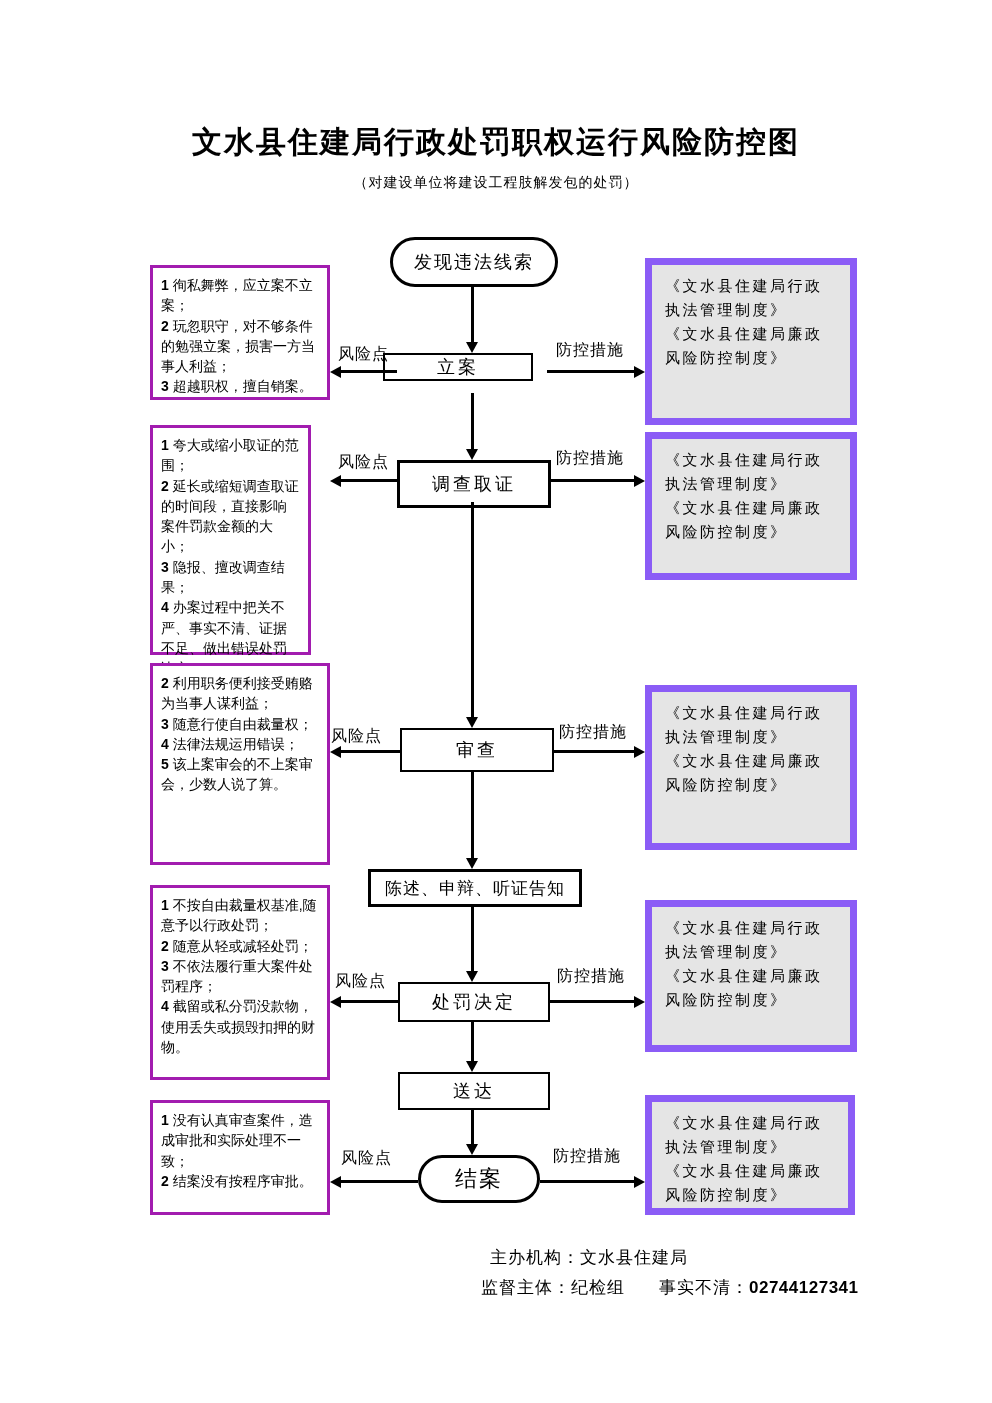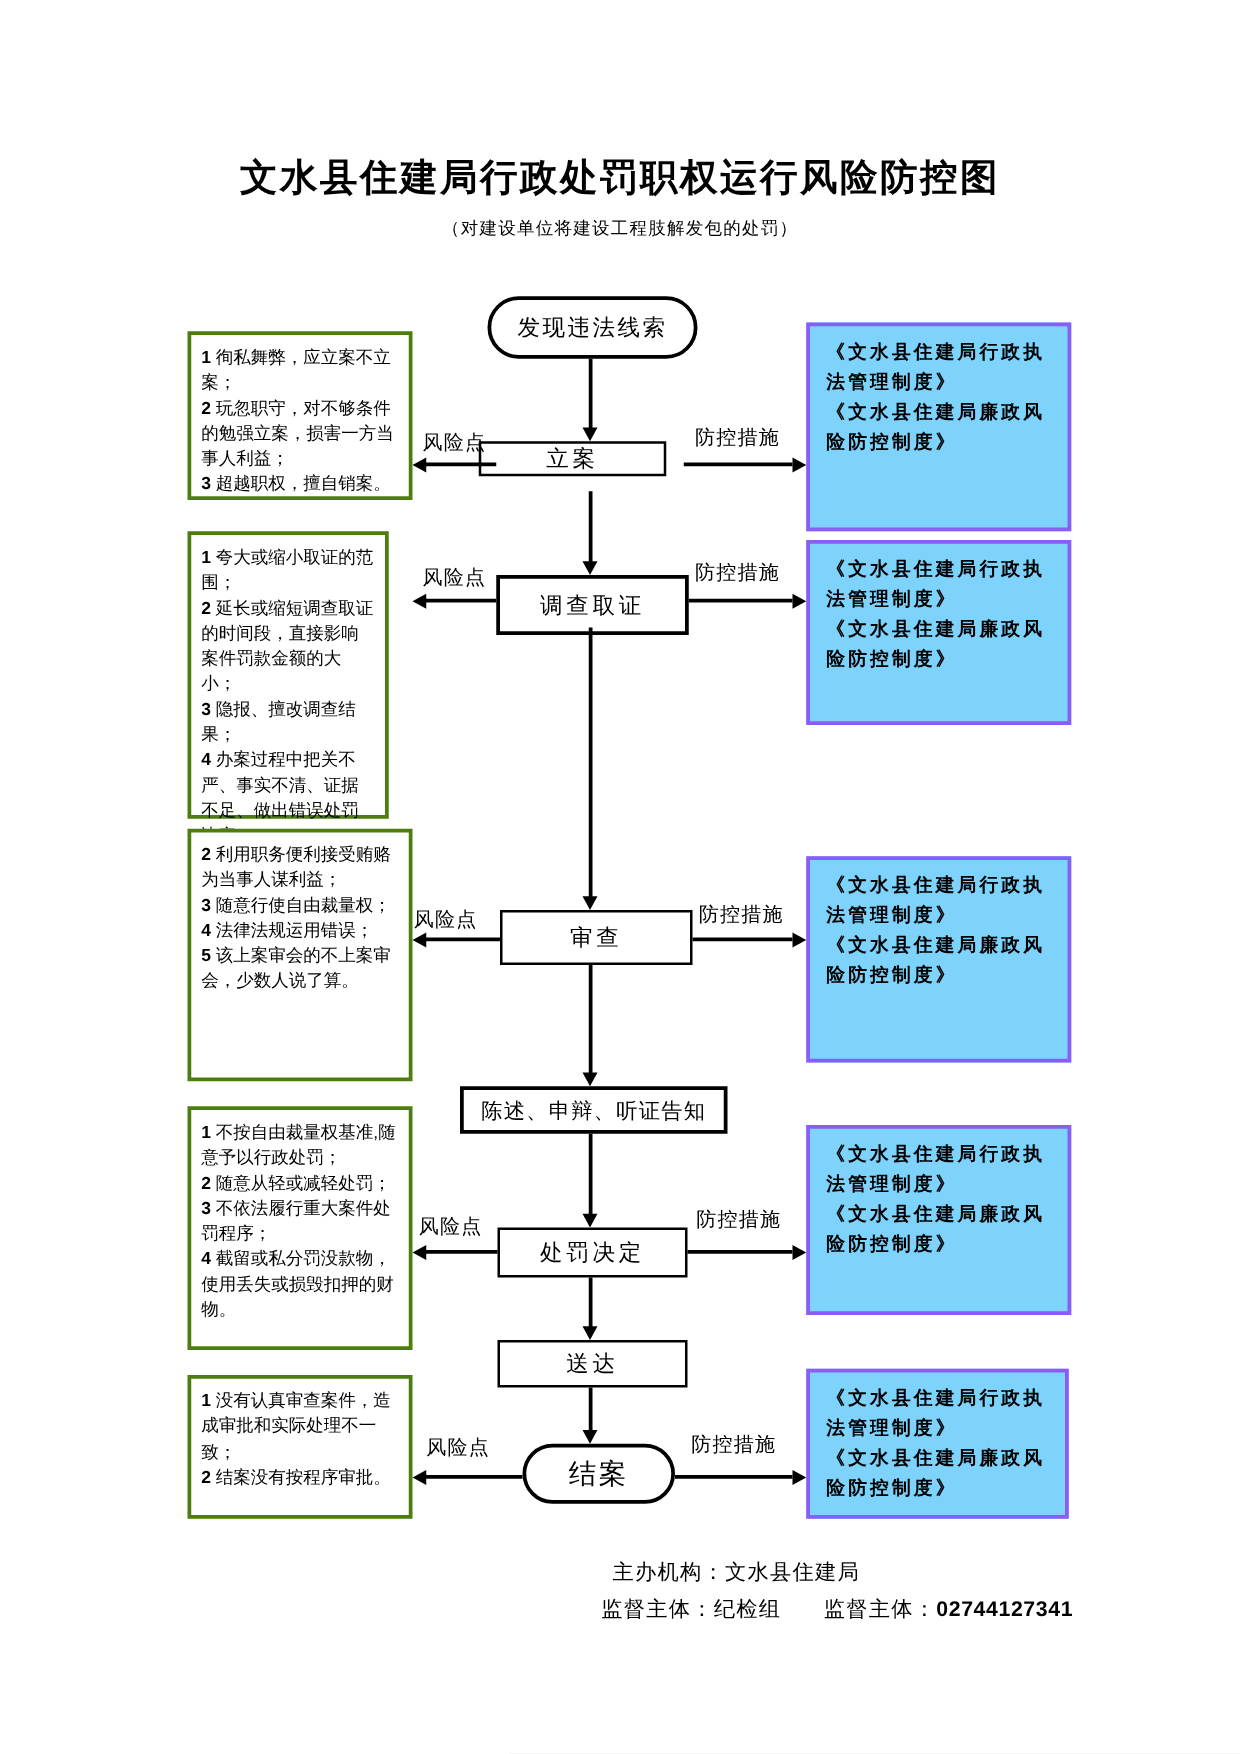--- a/index.html
+++ b/index.html
@@ -22,27 +22,27 @@
     display:flex;align-items:center;justify-content:center;
     font-size:18px;letter-spacing:2px;background:#fff;box-sizing:border-box;
   }
   .node{
     position:absolute;border:2px solid #000;background:#fff;box-sizing:border-box;
     display:flex;align-items:center;justify-content:center;
     font-size:18px;letter-spacing:3px;
   }
   .node.thick{border-width:3px;}
   .risk-box{
-    position:absolute;border:3px solid #4d7c0f;background:#fff;box-sizing:border-box;
+    position:absolute;border:3px solid #a21caf;background:#fff;box-sizing:border-box;
     padding:7px 8px;font-size:14px;line-height:1.45;
   }
   .risk-item b{font-weight:bold;}
   .ctrl-box{
-    position:absolute;border:3px solid #8b5cf6;background:#7dd3fc;box-sizing:border-box;
-    padding:9px 12px 9px 13px;font-size:15px;line-height:1.6;letter-spacing:2.5px;font-weight:bold;
+    position:absolute;border:7px solid #8b5cf6;background:#e5e5e5;box-sizing:border-box;
+    padding:9px 12px 9px 13px;font-size:15px;line-height:1.6;letter-spacing:2.5px;
   }
   .ctrl-doc{margin:0;}
   .lbl{position:absolute;font-size:16px;letter-spacing:1px;white-space:nowrap;}
   .vline{position:absolute;width:3px;background:#000;}
   .hline{position:absolute;height:3px;background:#000;}
   .head-down{position:absolute;width:0;height:0;
     border-left:6px solid transparent;border-right:6px solid transparent;
     border-top:11px solid #000;}
   .head-left{position:absolute;width:0;height:0;
     border-top:6px solid transparent;border-bottom:6px solid transparent;
@@ -198,16 +198,16 @@
 
   <div class="hline" style="left:340px;top:1180px;width:78px;"></div>
   <div class="head-left" style="left:330px;top:1176px;"></div>
   <div class="hline" style="left:540px;top:1180px;width:94px;"></div>
   <div class="head-right" style="left:634px;top:1176px;"></div>
 
   <div class="footer-line" style="left:490px;top:1246px;">
     <span>主办机构：文水县住建局</span>
   </div>
   <div class="footer-line" style="left:481px;top:1276px;">
-    <span>监督主体：纪检组</span><span class="gap"></span><span>监督主体：</span><span class="phone">02744127341</span>
+    <span>监督主体：纪检组</span><span class="gap"></span><span>事实不清：</span><span class="phone">02744127341</span>
   </div>
 
 </div>
 
 </body></html>

